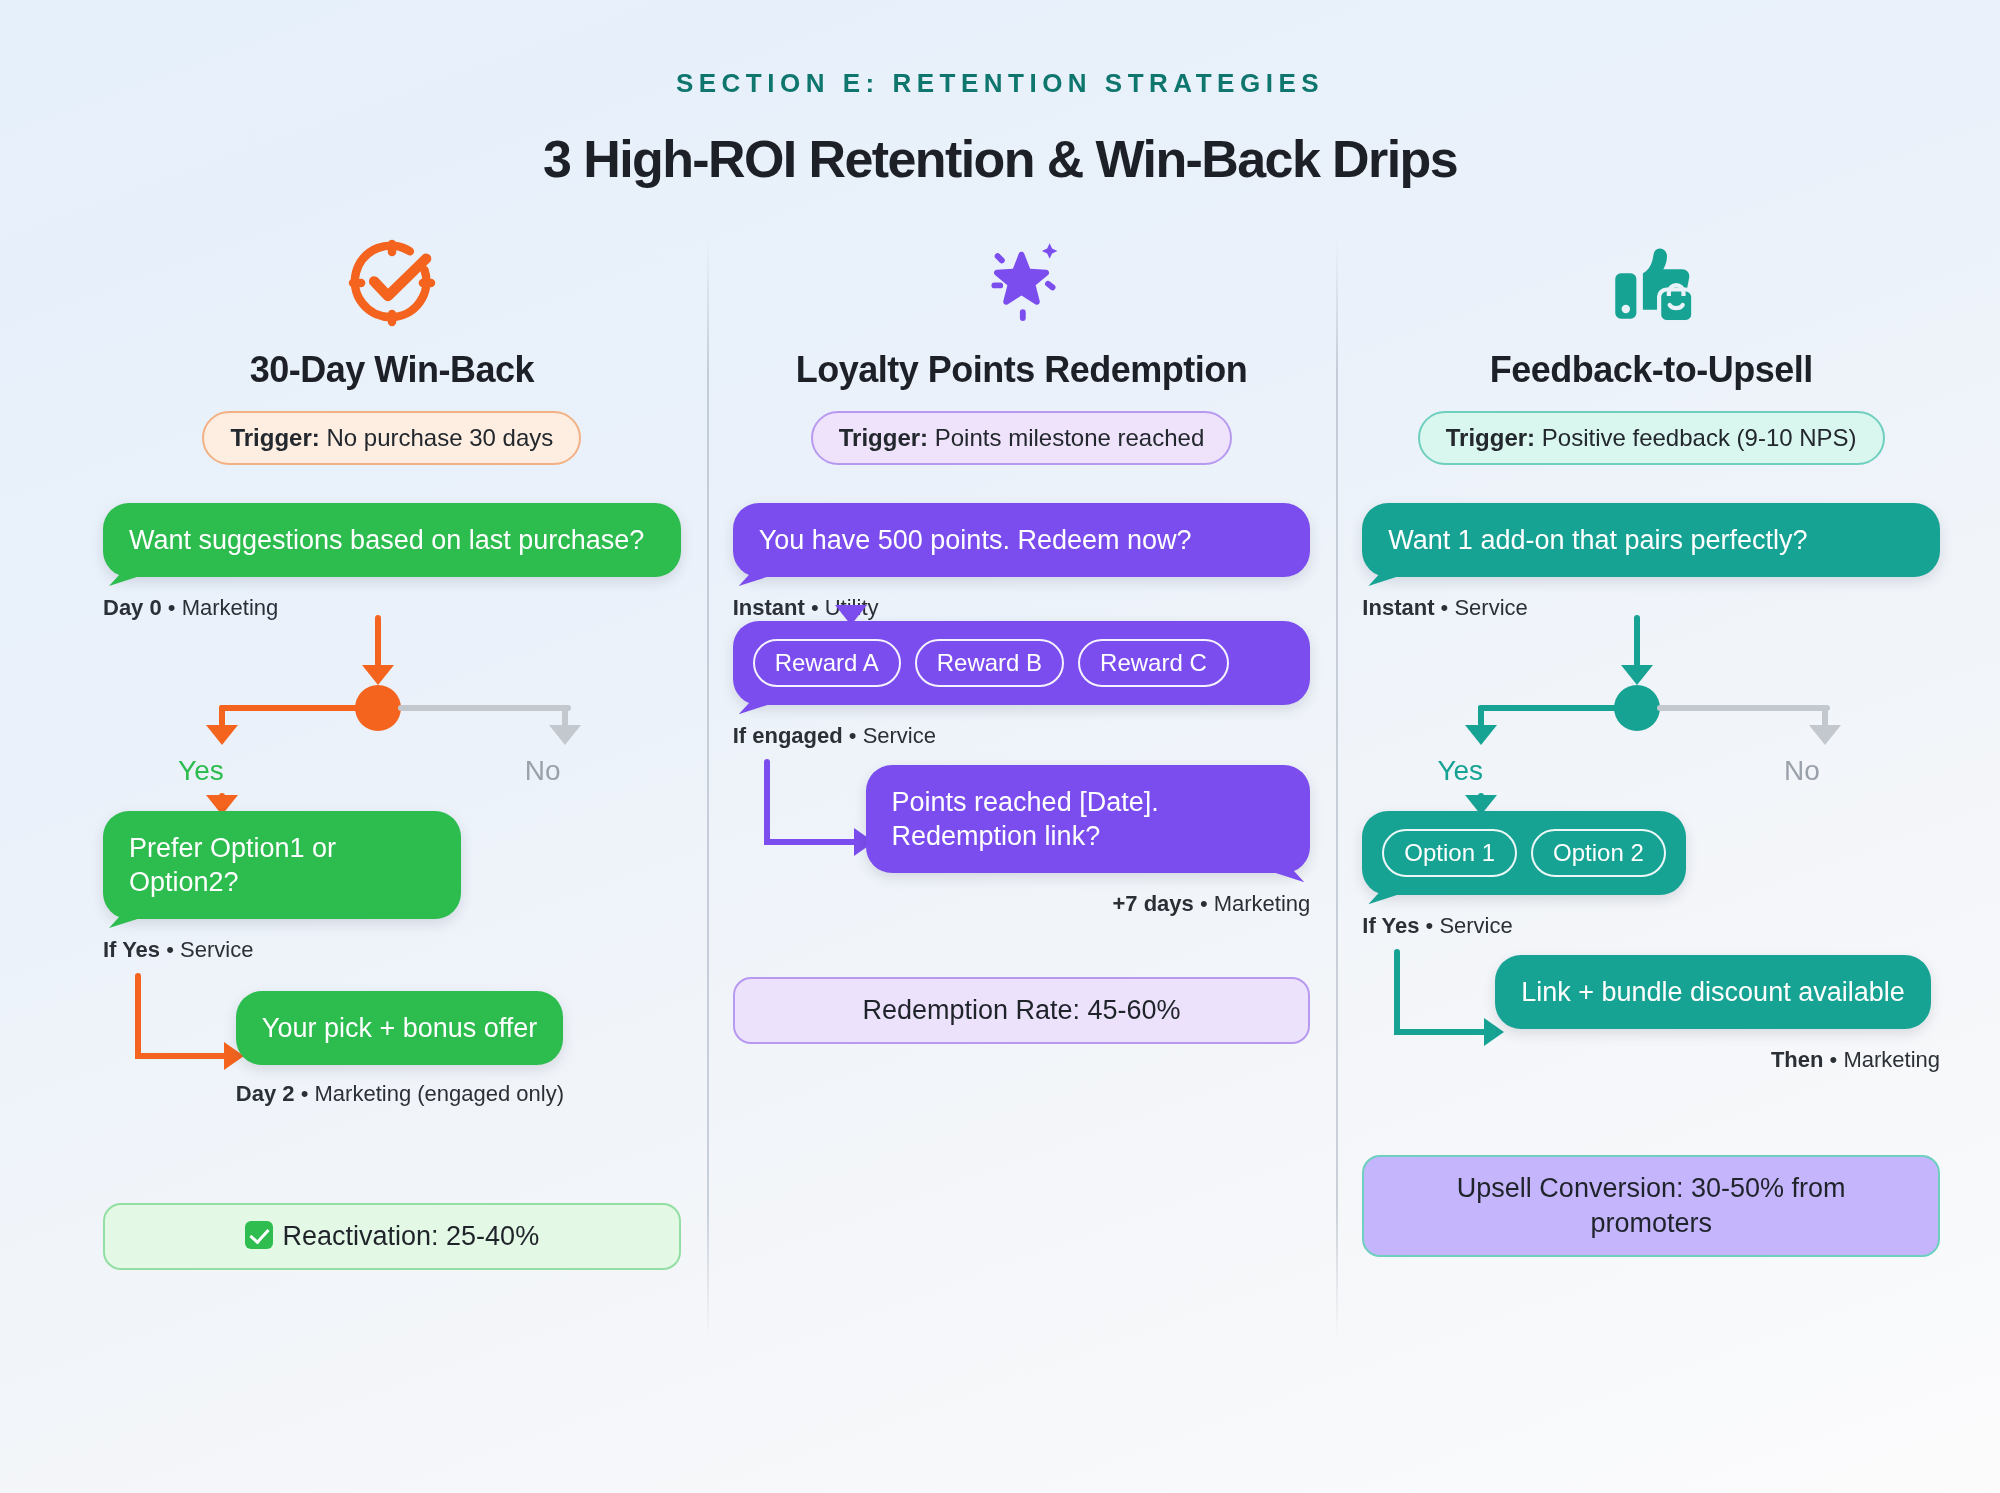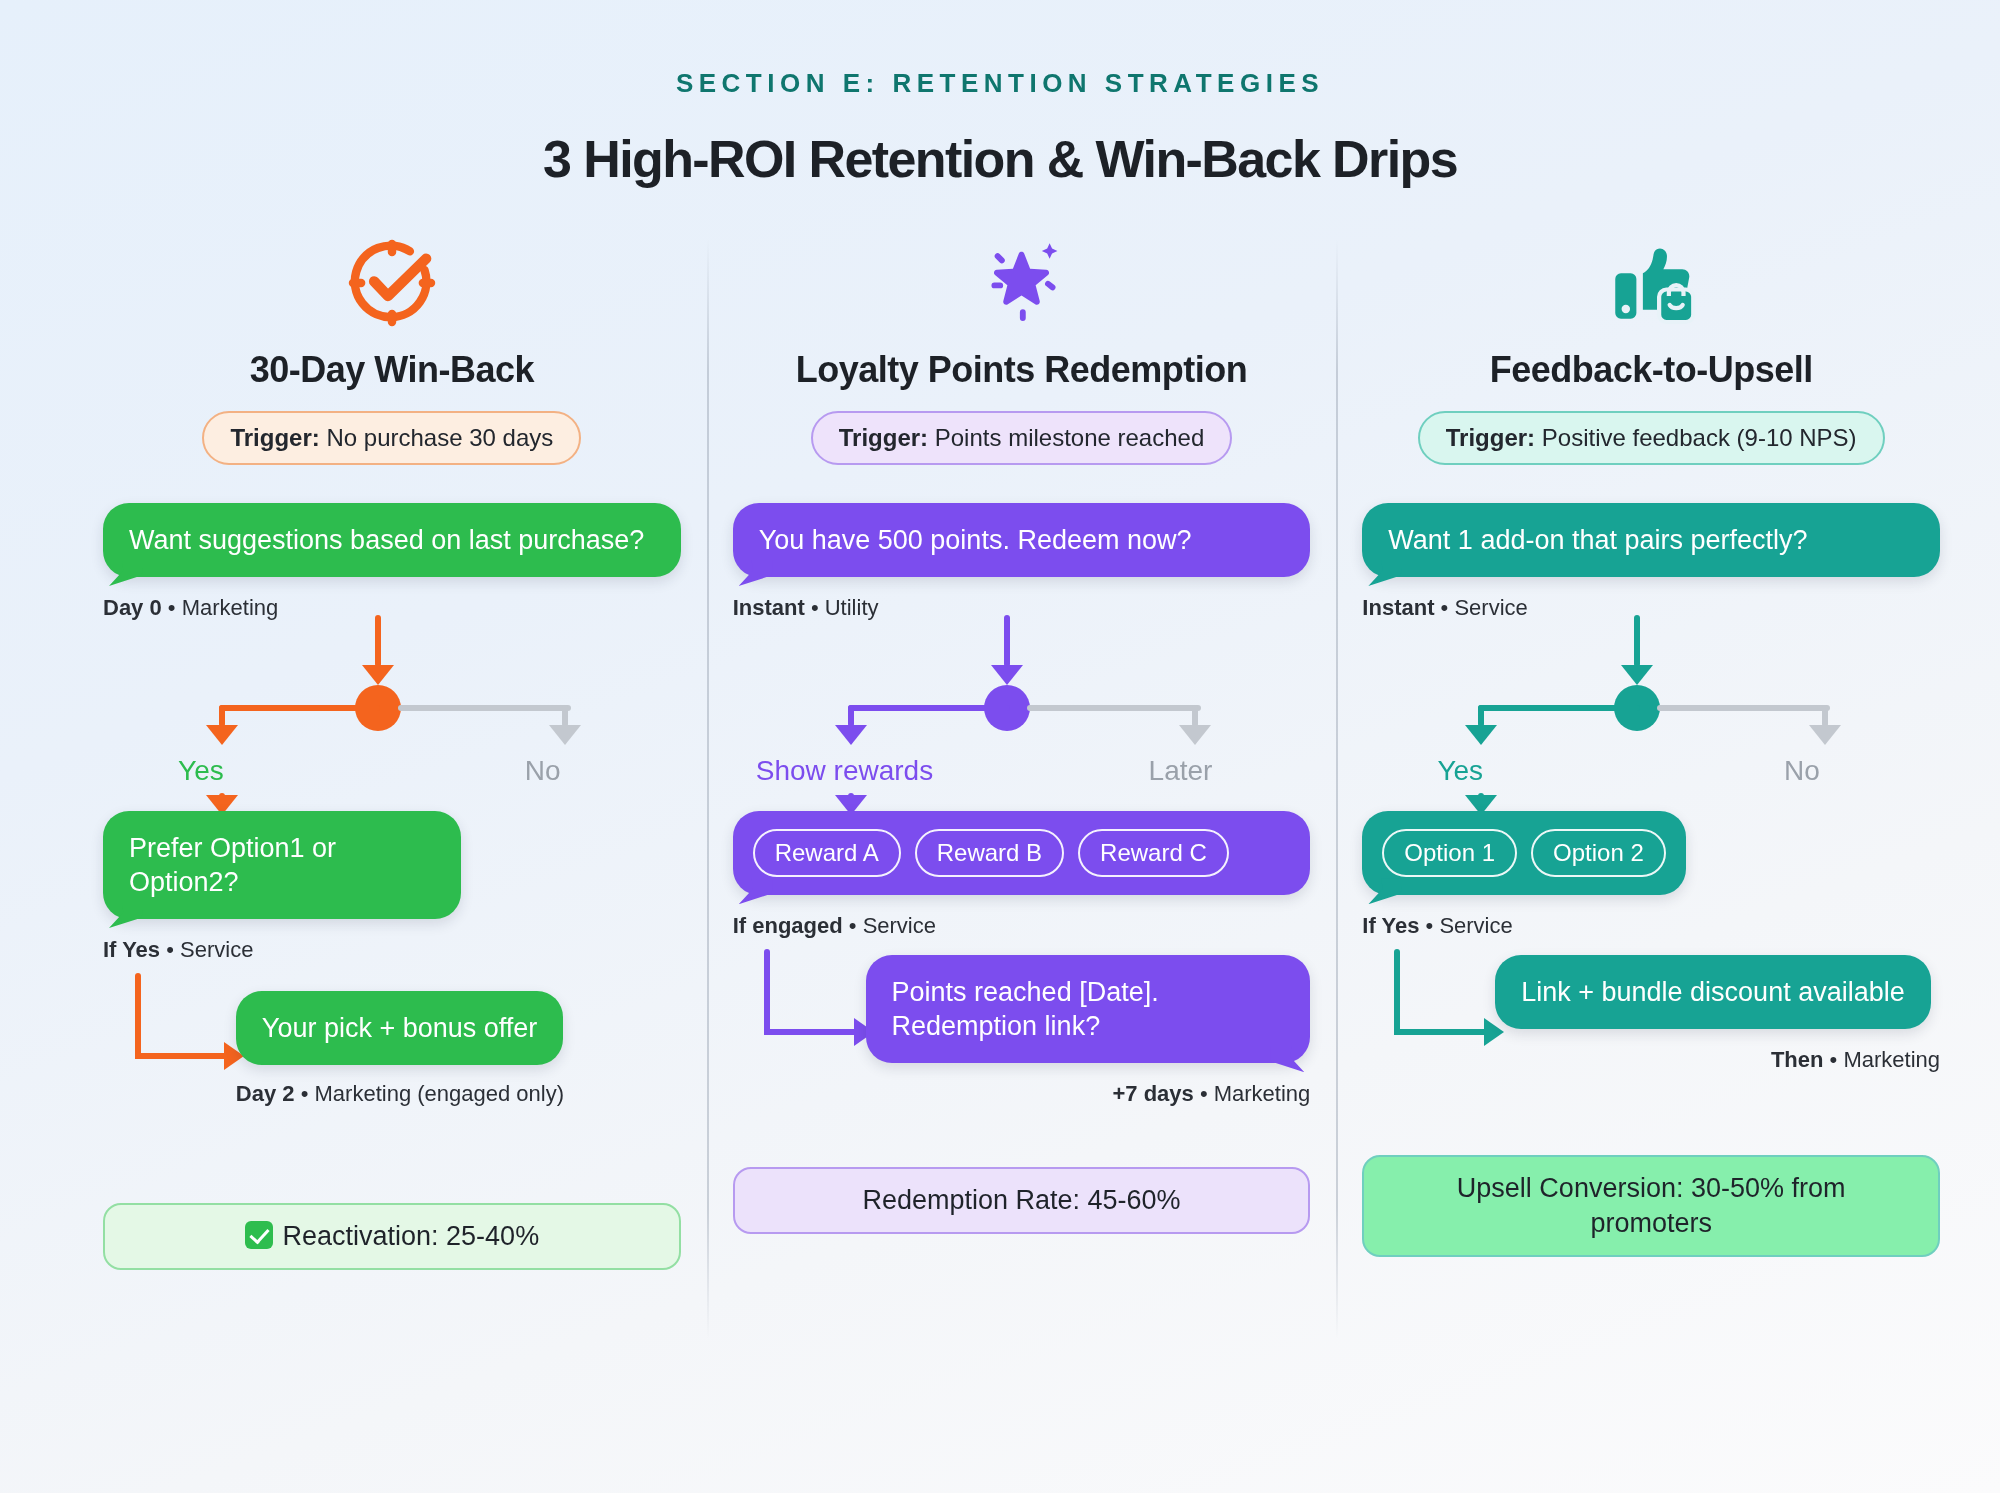--- a/index.html
+++ b/index.html
@@ -253,34 +253,20 @@
         <span>Points milestone reached</span>
       </div>
 
       <div class="flow">
         <div class="bubble tail-bl" style="background:#7c4dee;width:100%;">You have 500 points. Redeem now?</div>
         <div class="meta">
           <b>Instant</b>
           <span>• Utility</span>
         </div>
 
-        <div style="position:relative;height:190px;">
-          <div class="v-line" style="background:#7c4dee;left:47%;top:-6px;height:52px;"></div>
-          <div class="arrow-d" style="color:#7c4dee;left:calc(47% - 13px);top:44px;"></div>
-          <div class="dot" style="background:#7c4dee;left:calc(47% - 20px);top:64px;"></div>
-          <div class="h-line" style="background:#7c4dee;left:20%;top:84px;width:28%;"></div>
-          <div class="v-line" style="background:#7c4dee;left:20%;top:84px;height:22px;"></div>
-          <div class="arrow-d" style="color:#7c4dee;left:calc(20% - 13px);top:104px;"></div>
-          <div class="h-line" style="background:#c3c8cf;left:51%;top:84px;width:30%;"></div>
-          <div class="v-line" style="background:#c3c8cf;left:79.5%;top:84px;height:22px;"></div>
-          <div class="arrow-d" style="color:#c3c8cf;left:calc(79.5% - 13px);top:104px;"></div>
-          <div class="branch-label" style="color:#7c4dee;left:4%;top:134px;">Show rewards</div>
-          <div class="branch-label" style="color:#9aa1aa;left:72%;top:134px;">Later</div>
-          <div class="v-line" style="background:#7c4dee;left:20%;top:172px;height:20px;"></div>
-        </div>
 
         <div style="position:relative;">
           <div class="arrow-d" style="color:#7c4dee;left:calc(20% - 13px);top:-16px;"></div>
           <div class="bubble tail-bl" style="background:#7c4dee;width:100%;padding:18px 20px;">
             <div class="chiprow">
               <span class="chip">Reward A</span>
               <span class="chip">Reward B</span>
               <span class="chip">Reward C</span>
             </div>
           </div>
@@ -372,21 +358,21 @@
           <div class="arrow-r" style="color:#17a394;left:21%;top:79px;"></div>
           <div style="position:absolute;left:23%;top:16px;right:0;">
             <div class="bubble" style="background:#17a394;">Link + bundle discount available</div>
             <div class="meta" style="margin-top:18px;text-align:right;">
               <b>Then</b>
               <span>• Marketing</span>
             </div>
           </div>
         </div>
 
-        <div class="kpi" style="background:#86efac;border-color:#6fcfbf;margin-top:88px;">
+        <div class="kpi" style="background:#c4b5fd;border-color:#6fcfbf;margin-top:88px;">
           <span>Upsell Conversion: 30-50% from promoters</span>
         </div>
       </div>
     </div>
 
   </div>
 
 </div>
 
 </body></html>

